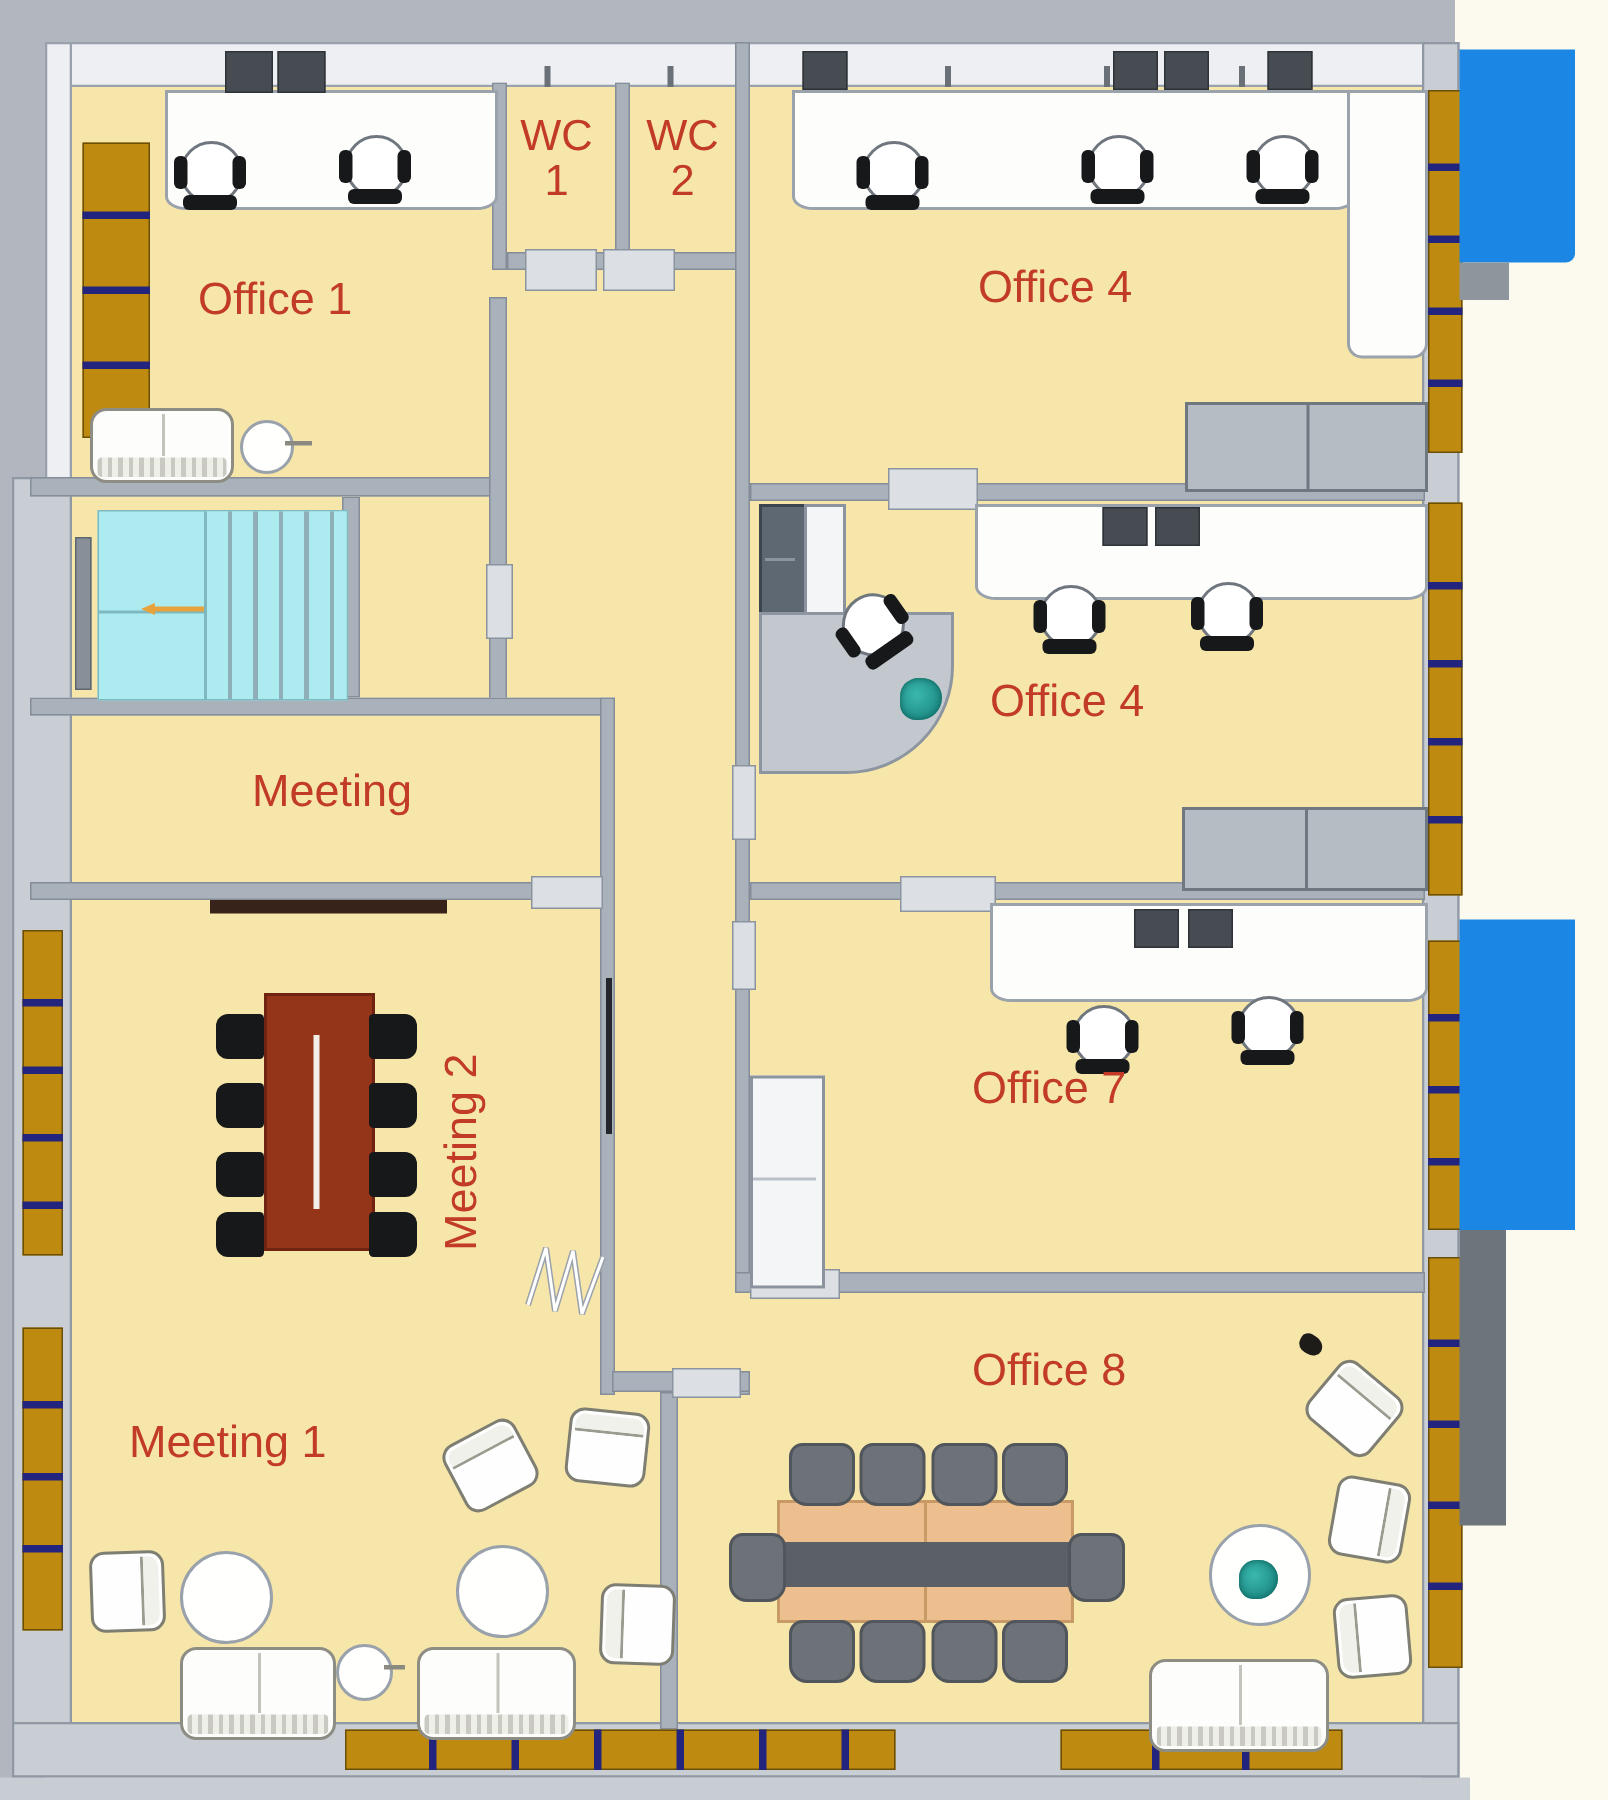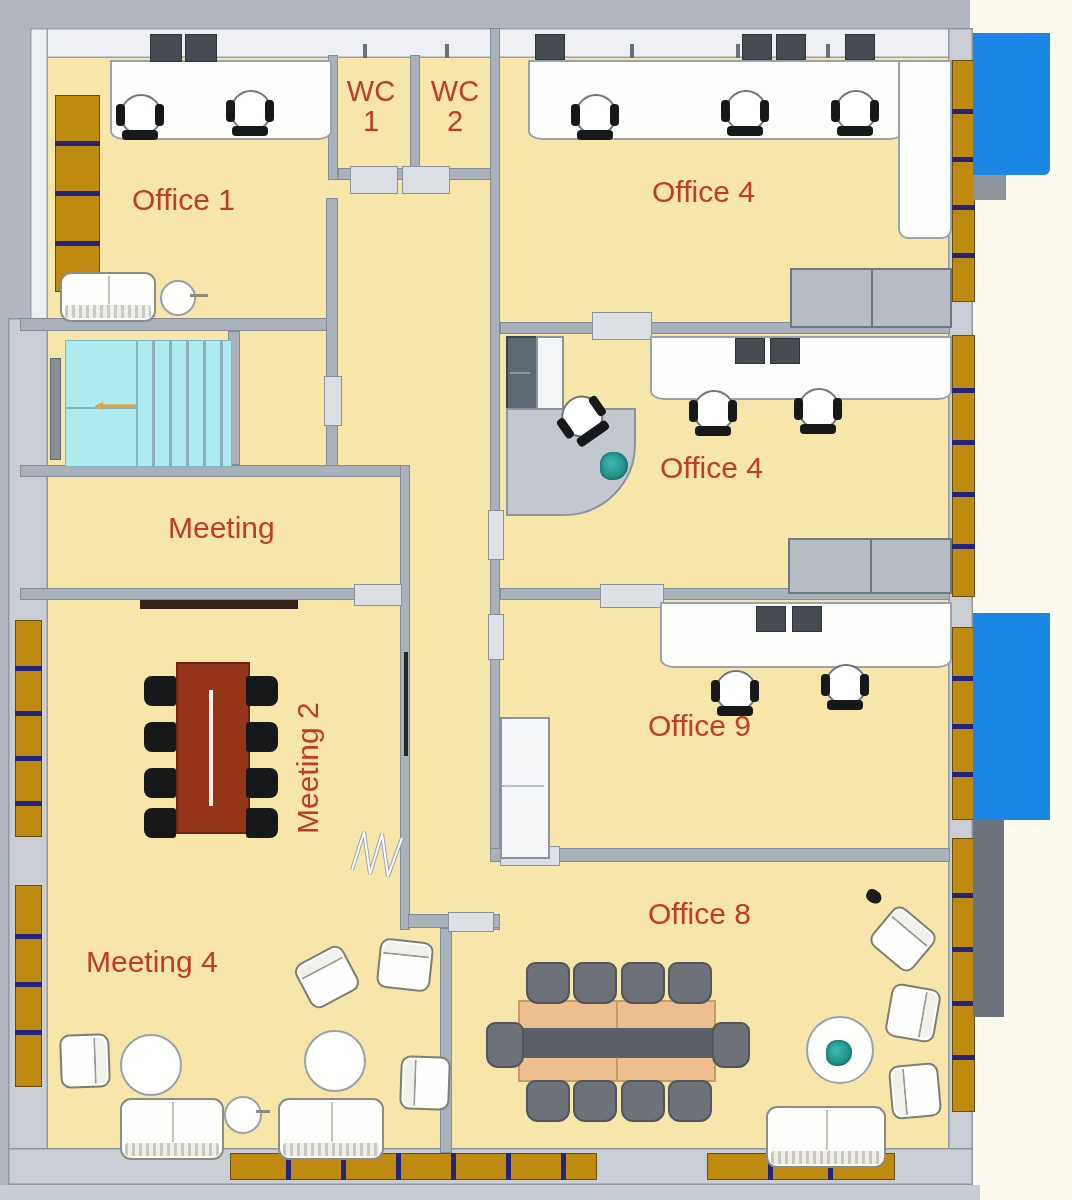--- a/index.html
+++ b/index.html
@@ -273,21 +273,21 @@
   </div>
   <div class="chair" style="left:821px;top:662px;">
     <div class="seat"></div>
       <div class="back"></div>
       <div class="arm-l"></div>
       <div class="arm-r"></div>
   </div>
   <div class="abs cabinet-white" style="left:500px;top:717px;width:46px;height:138px;">
     <div class="abs" style="left:0;top:66px;width:42px;height:2px;background:#B9C0C8;"></div>
   </div>
-  <div class="room-label" style="left:648px;top:710px;">Office 9</div>
+  <div class="room-label" style="left:648px;top:710px;">Office 7</div>
 
   <div class="abs counter" style="left:140px;top:600px;width:158px;height:9px;"></div>
   <div class="abs mtg-table" style="left:176px;top:662px;width:70px;height:168px;">
     <div class="abs" style="left:31px;top:26px;width:4px;height:116px;background:#F3EFE8;"></div>
   </div>
   <div class="abs" style="left:144px;top:676px;width:32px;height:30px;background:#17181A;border-radius:8px 3px 3px 8px;"></div>
   <div class="abs" style="left:144px;top:722px;width:32px;height:30px;background:#17181A;border-radius:8px 3px 3px 8px;"></div>
   <div class="abs" style="left:144px;top:768px;width:32px;height:30px;background:#17181A;border-radius:8px 3px 3px 8px;"></div>
   <div class="abs" style="left:144px;top:808px;width:32px;height:30px;background:#17181A;border-radius:8px 3px 3px 8px;"></div>
   <div class="abs" style="left:246px;top:676px;width:32px;height:30px;background:#17181A;border-radius:3px 8px 8px 3px;"></div>
@@ -303,21 +303,21 @@
   <div class="abs armchair" style="left:300px;top:952px;width:50px;height:46px;transform:rotate(-28deg);"></div>
   <div class="abs armchair" style="left:378px;top:940px;width:50px;height:46px;transform:rotate(6deg);"></div>
   <div class="abs armchair" style="left:58px;top:1036px;width:50px;height:46px;transform:rotate(88deg);"></div>
   <div class="abs armchair" style="left:398px;top:1058px;width:50px;height:46px;transform:rotate(-88deg);"></div>
   <div class="abs round-table" style="left:120px;top:1034px;width:58px;height:58px;"></div>
   <div class="abs round-table" style="left:304px;top:1030px;width:58px;height:58px;"></div>
   <div class="abs sofa" style="left:120px;top:1098px;width:100px;height:58px;"></div>
   <div class="abs sofa" style="left:278px;top:1098px;width:102px;height:58px;"></div>
   <div class="abs round-table" style="left:224px;top:1096px;width:34px;height:34px;"></div>
   <div class="abs" style="left:256px;top:1110px;width:14px;height:3px;background:#8A8A80;"></div>
-  <div class="room-label" style="left:86px;top:946px;">Meeting 4</div>
+  <div class="room-label" style="left:86px;top:946px;">Meeting 1</div>
 
   <div class="abs conf-table" style="left:518px;top:1000px;width:98px;height:78px;"></div>
   <div class="abs conf-table" style="left:616px;top:1000px;width:96px;height:78px;"></div>
   <div class="abs runner" style="left:494px;top:1028px;width:244px;height:30px;"></div>
   <div class="abs gray-chair" style="left:526px;top:962px;width:40px;height:38px;"></div>
   <div class="abs gray-chair" style="left:573px;top:962px;width:40px;height:38px;"></div>
   <div class="abs gray-chair" style="left:621px;top:962px;width:40px;height:38px;"></div>
   <div class="abs gray-chair" style="left:668px;top:962px;width:40px;height:38px;"></div>
   <div class="abs gray-chair" style="left:526px;top:1080px;width:40px;height:38px;"></div>
   <div class="abs gray-chair" style="left:573px;top:1080px;width:40px;height:38px;"></div>

